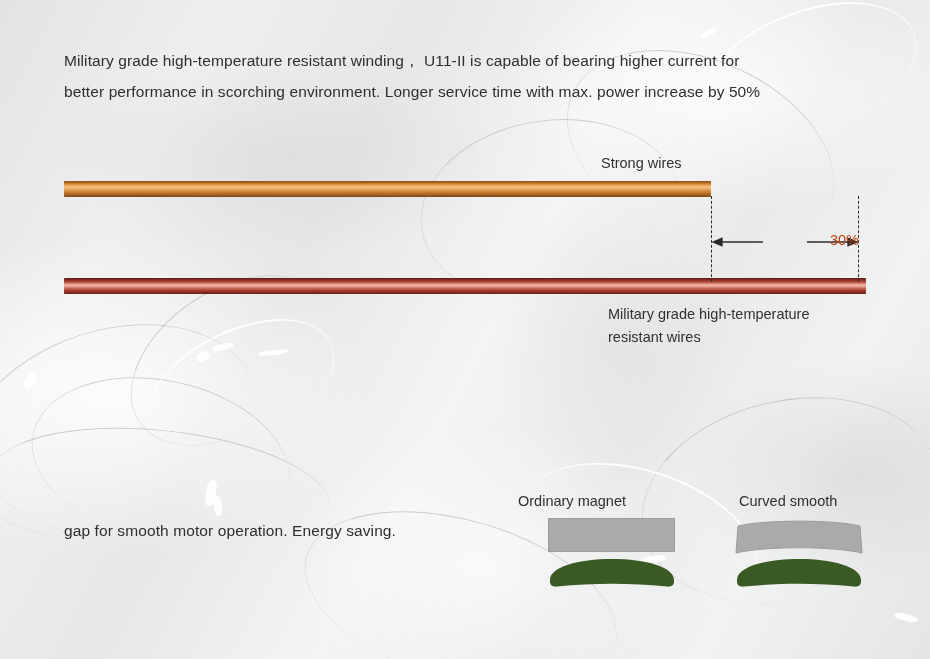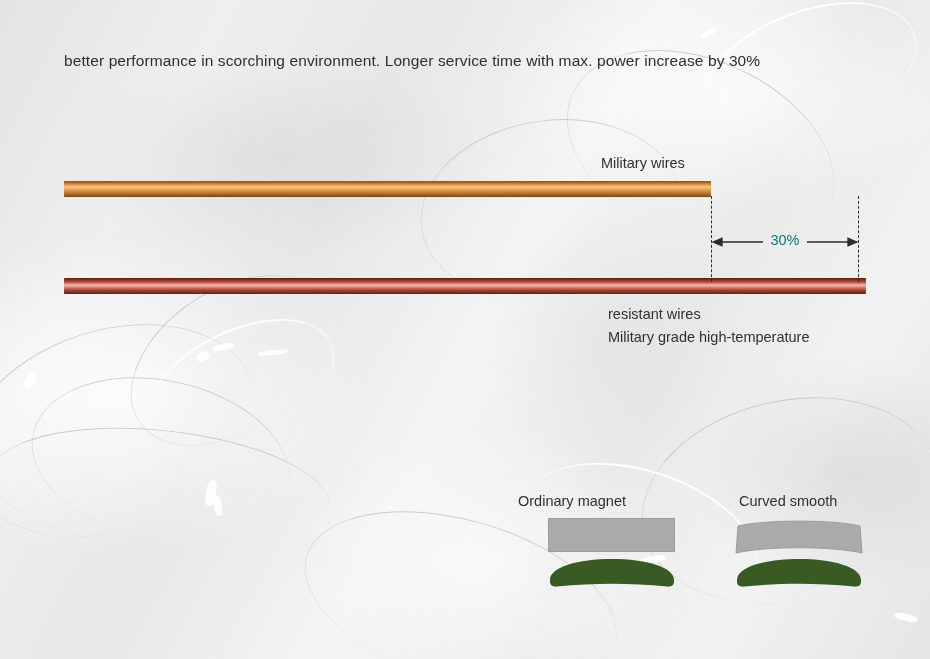--- a/index.html
+++ b/index.html
@@ -135,23 +135,23 @@
     top: 230px;
     width: 148px;
     height: 24px;
   }
   #measure-arrow svg { display: block; }
   #measure-label {
     position: absolute;
     left: 711px;
     top: 232px;
     width: 148px;
-    text-align: center;
+    text-align: right;
     font-size: 14.5px;
-    color: #0f766e;
+    color: #c2410c;
     background: transparent;
   }
 
   
   .magnet-group { position: absolute; }
   #ordinary-magnet-group { left: 548px; top: 518px; width: 128px; height: 70px; }
   #curved-magnet-group   { left: 735px; top: 518px; width: 128px; height: 70px; }
 
   #ordinary-magnet-body {
     position: absolute;
@@ -190,34 +190,35 @@
     <div class="speck" style="left:258px; top:350px; width:30px; height:5px;  transform:rotate(-6deg);  border-radius:40%;"></div>
     <div class="speck" style="left:206px; top:480px; width:10px; height:26px; transform:rotate(10deg);  border-radius:40%;"></div>
     <div class="speck" style="left:214px; top:496px; width:8px;  height:20px; transform:rotate(-6deg);  border-radius:40%;"></div>
     <div class="speck" style="left:26px;  top:372px; width:9px;  height:18px; transform:rotate(28deg);  border-radius:40%;"></div>
     <div class="speck" style="left:640px; top:556px; width:26px; height:7px;  transform:rotate(-10deg); border-radius:40%;"></div>
     <div class="speck" style="left:700px; top:30px;  width:18px; height:6px;  transform:rotate(-30deg); border-radius:40%;"></div>
     <div class="speck" style="left:894px; top:614px; width:24px; height:7px;  transform:rotate(14deg);  border-radius:40%;"></div>
   </div>
 
   <div class="para" id="intro-paragraph">
-    <div>better performance in scorching environment. Longer service time with max. power increase by 30%</div>
+    <div>Military grade high-temperature resistant winding， U11-II is capable of bearing higher current for</div>
+    <div>better performance in scorching environment. Longer service time with max. power increase by 50%</div>
   </div>
 
   <div>
 
-    <div class="caption" id="ordinary-wires-label">Military wires</div>
+    <div class="caption" id="ordinary-wires-label">Strong wires</div>
 
     <div class="wire" id="ordinary-wire"></div>
 
     <div class="wire" id="military-wire"></div>
 
     <div class="caption" id="military-wires-label">
+      <div>Military grade high-temperature</div>
       <div>resistant wires</div>
-      <div>Military grade high-temperature</div>
     </div>
 
     <div class="guide" id="guide-left"></div>
     <div class="guide" id="guide-right"></div>
 
     <div id="measure-arrow">
       <svg width="148" height="24" viewBox="0 0 148 24" xmlns="http://www.w3.org/2000/svg">
         <g stroke="#2b2b2b" stroke-width="1.3" fill="#2b2b2b">
           <line x1="6" y1="12" x2="52" y2="12"></line>
           <polygon points="2,12 11,8.2 11,15.8"></polygon>
@@ -226,20 +227,21 @@
         </g>
       </svg>
     </div>
 
     <div id="measure-label">30%</div>
   </div>
 
   <div>
 
     <div class="para" id="arc-paragraph">
+      <div>gap for smooth motor operation. Energy saving.</div>
     </div>
 
     <div class="caption" id="ordinary-magnet-label">Ordinary magnet</div>
 
     <div class="caption" id="curved-magnet-label">Curved smooth</div>
 
     <div class="magnet-group" id="ordinary-magnet-group">
       <div id="ordinary-magnet-body"></div>
       <svg class="magnet-svg" width="128" height="70" viewBox="0 0 128 70" xmlns="http://www.w3.org/2000/svg">
         <path d="M2,62 C2,49 30,41 64,41 C98,41 126,49 126,62

